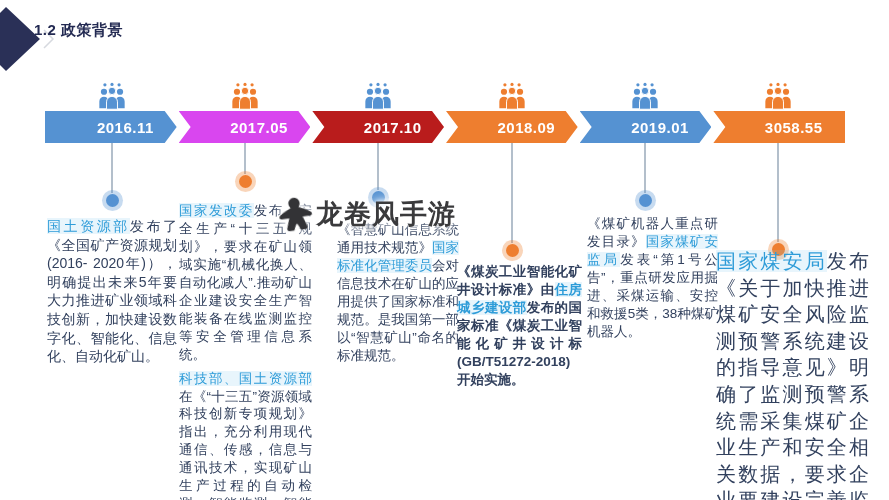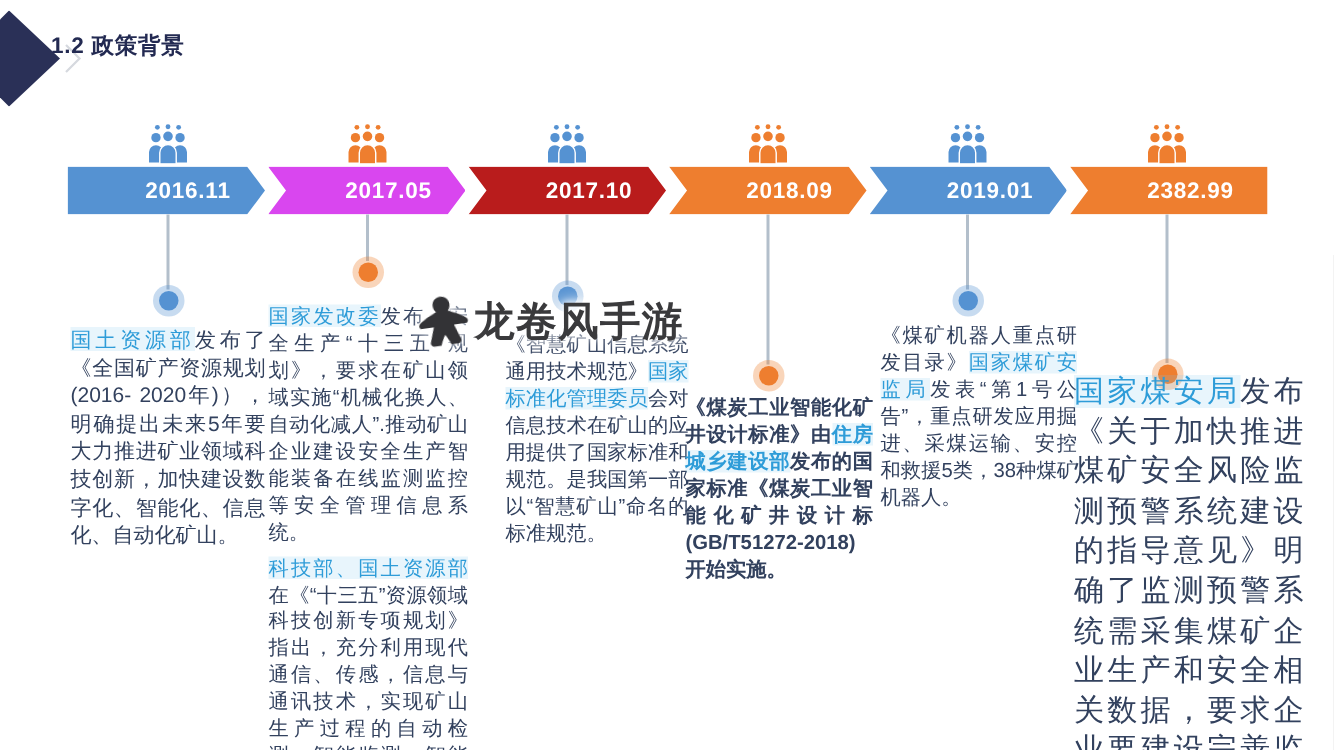--- a/index.html
+++ b/index.html
@@ -144,21 +144,21 @@
         <div class="seg mid" style="background: #b91c1c;">
           <span class="date">2017.10</span>
         </div>
         <div class="seg mid" style="background: rgb(238, 126, 47);">
           <span class="date">2018.09</span>
         </div>
         <div class="seg mid" style="background: rgb(85, 146, 210);">
           <span class="date">2019.01</span>
         </div>
         <div class="seg last" style="background: rgb(238, 126, 47);">
-          <span class="date">2382.99</span>
+          <span class="date">3058.55</span>
         </div>
       </div>
     <div id="connectors">
         <div class="cline" style="left: 111px; top: 143px; height: 50px;"></div>
         <div class="cdot blue" style="left: 105.5px; top: 193.5px;"></div>
         <div class="cline" style="left: 244px; top: 143px; height: 31px;"></div>
         <div class="cdot orange" style="left: 238.5px; top: 174.5px;"></div>
         <div class="cline" style="left: 377px; top: 143px; height: 47px;"></div>
         <div class="cdot blue" style="left: 371.5px; top: 190.5px;"></div>
         <div class="cline" style="left: 511px; top: 143px; height: 100px;"></div>

